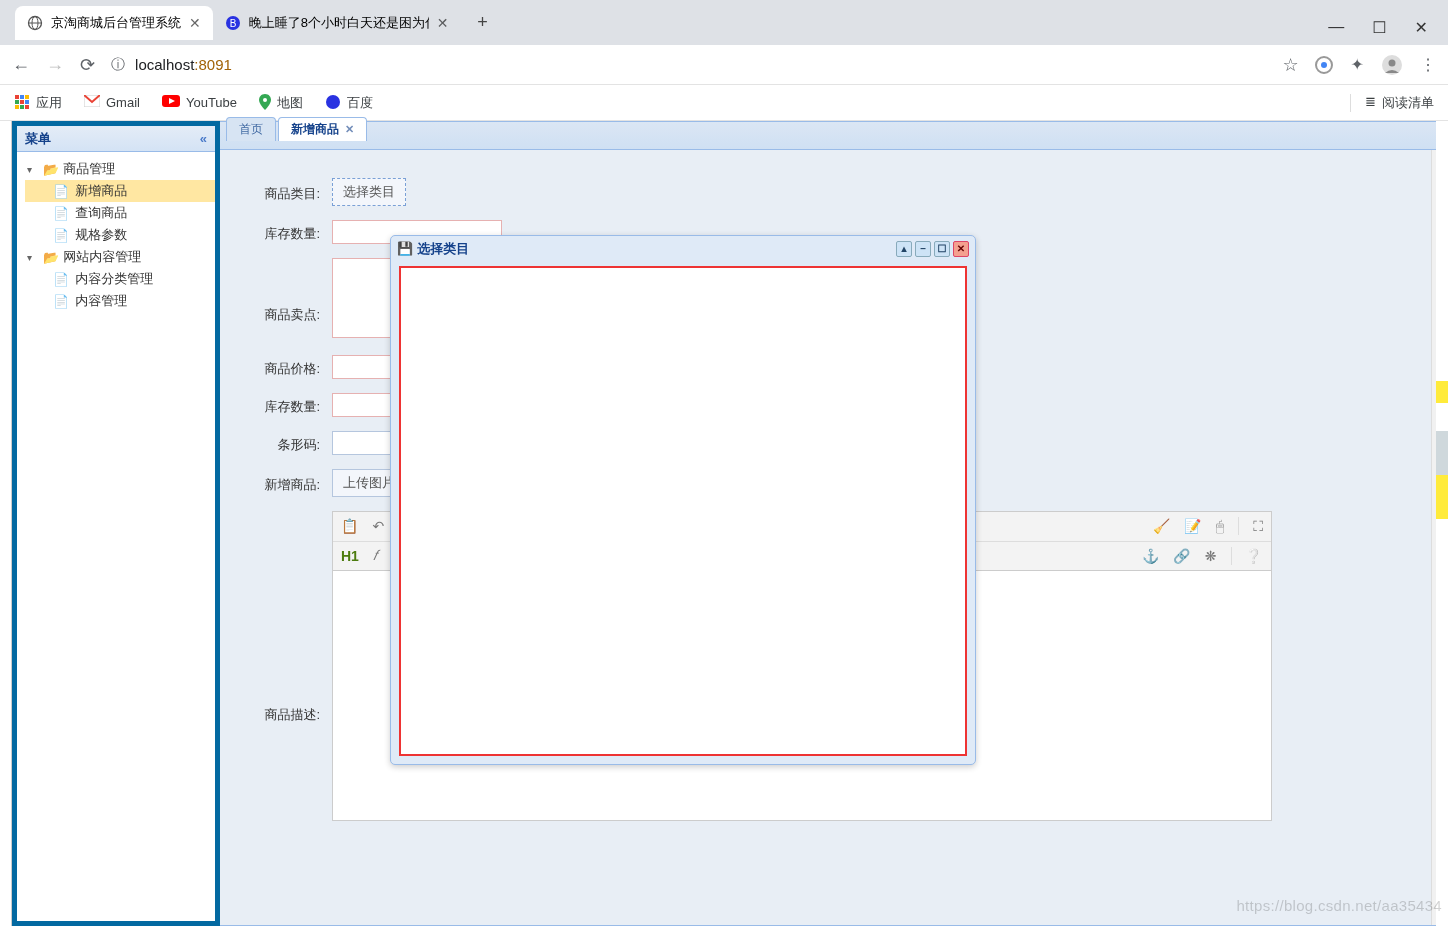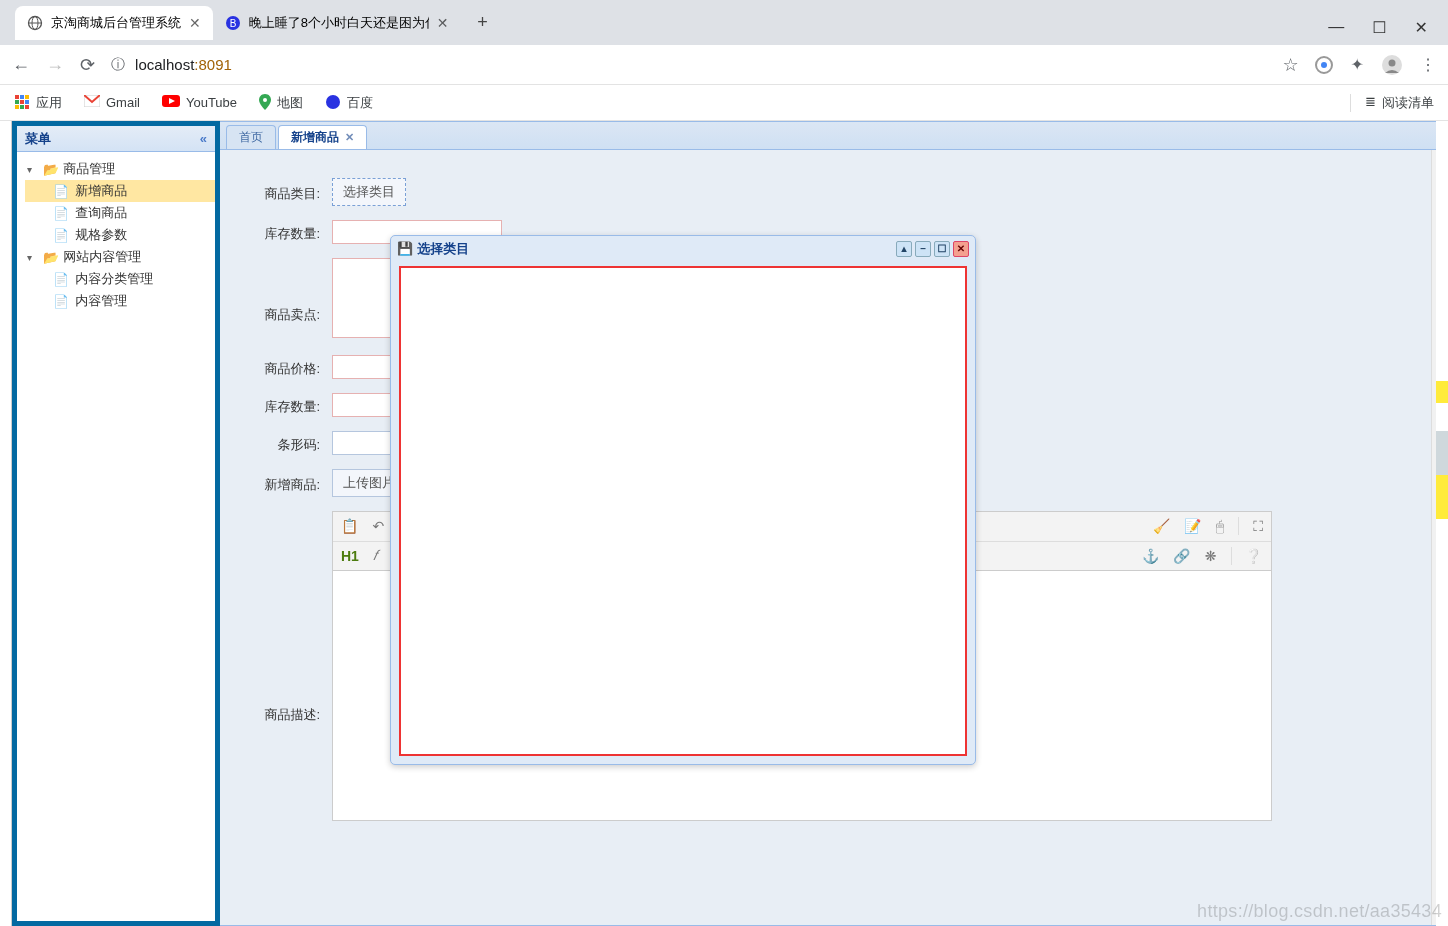--- a/index.html
+++ b/index.html
@@ -31,21 +31,21 @@
     .sidebar { width:208px; background:#fff; border:5px solid #0369a1; display:flex; flex-direction:column; }
     .sidebar-hdr { height:26px; background:linear-gradient(#e4ecf7,#d4e3f5); border-bottom:1px solid #99bbe8; display:flex; align-items:center; padding:0 8px; color:#15428b; font-size:13px; font-weight:bold; justify-content:space-between; }
     .collapse-ic { color:#4a7ac9; cursor:pointer; }
     .tree { padding:6px 0 0 8px; font-size:13px; color:#333; }
     .tree-node { display:flex; align-items:center; gap:4px; height:22px; padding-left:2px; cursor:pointer; }
     .tree-node .arrow { width:12px; color:#666; font-size:10px; }
     .tree-node .folder { color:#f6c759; }
     .tree-child { padding-left:28px; height:22px; display:flex; align-items:center; gap:6px; cursor:pointer; }
     .tree-child.selected { background:#ffe7a2; }
     .main { flex:1; background:#e8eef5; border:1px solid #99bbe8; border-left:none; position:relative; }
-    .tabs-strip { height:28px; display:flex; align-items:flex-end; padding:2px 6px 0 6px; gap:2px; border-bottom:1px solid #99bbe8; background:linear-gradient(#dbe6f4,#cfe0f3); }
+    .tabs-strip { height:28px; display:flex; align-items:flex-end; padding:2px 6px 8px 6px; gap:2px; border-bottom:1px solid #99bbe8; background:linear-gradient(#dbe6f4,#cfe0f3); }
     .etab { height:24px; padding:0 12px; display:flex; align-items:center; gap:6px; background:#d7e4f3; border:1px solid #99bbe8; border-bottom:none; border-radius:4px 4px 0 0; font-size:12px; color:#416aa3; cursor:pointer; }
     .etab.active { background:#fff; color:#15428b; font-weight:bold; }
     .etab .close { font-size:11px; opacity:.6; }
     .form-area { padding:28px 0 0 28px; font-size:13px; color:#333; }
     .frow { display:flex; align-items:center; margin-bottom:14px; }
     .flabel { width:72px; text-align:right; padding-top:4px; }
     .fval { margin-left:12px; }
     .btn { display:inline-block; padding:4px 10px; border:1px solid #b5c6de; background:#f3f6fb; color:#555; cursor:pointer; font-size:13px; }
     .btn.dashed { border:1px dashed #7aa0d6; }
     .finput { border:1px solid #e6b1b1; background:#fff; height:24px; width:170px; }
@@ -58,21 +58,21 @@
     .tb-row .divider { width:1px; height:18px; background:#ddd; }
     .editor-body { border:1px solid #ccc; border-top:none; height:250px; background:#fff; }
     .dialog { position:absolute; left:390px; top:235px; width:586px; height:530px; background:#dfeaf7; border:1px solid #99bbe8; border-radius:5px; box-shadow:0 2px 6px rgba(0,0,0,.2); }
     .dialog-hdr { height:25px; display:flex; align-items:center; padding:0 6px; color:#15428b; font-size:13px; font-weight:bold; }
     .dialog-hdr .dtitle-ic { margin-right:4px; color:#3a6; }
     .dialog-hdr .dtools { margin-left:auto; display:flex; gap:3px; }
     .dtool { width:16px; height:16px; border:1px solid #8ab; background:#cde3f6; border-radius:2px; cursor:pointer; display:flex; align-items:center; justify-content:center; font-size:10px; color:#246; }
     .dtool.close { background:#f4a08f; border-color:#d46; color:#600; }
     .dialog-body { position:absolute; left:8px; right:8px; top:30px; bottom:8px; background:#fff; border:2px solid #e33; }
     .main-scroll { position:absolute; right:0; top:28px; bottom:0; width:16px; background:#f1f1f1; border-left:1px solid #ddd; }
-    .watermark { position:absolute; right:6px; bottom:4px; font-size:18px; color:rgba(0,0,0,.18); letter-spacing:.3px; }
+    .watermark { position:absolute; right:6px; bottom:12px; font-size:15px; color:rgba(0,0,0,.18); letter-spacing:.3px; }
     .right-sliver { position:absolute; right:0; top:121px; bottom:0; width:12px; background:#fff; }
     .right-sliver .ytag { position:absolute; right:0; background:#ffeb3b; width:12px; height:22px; }
     svg { display:block; }
   </style>
 </head>
 <body>
 
 <div class="chrome-top">
   <div class="chrome-tabs">
     <div class="chrome-tab active">

